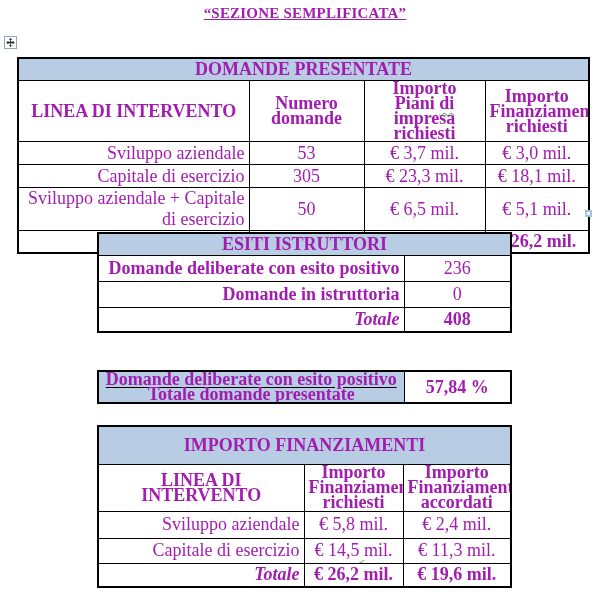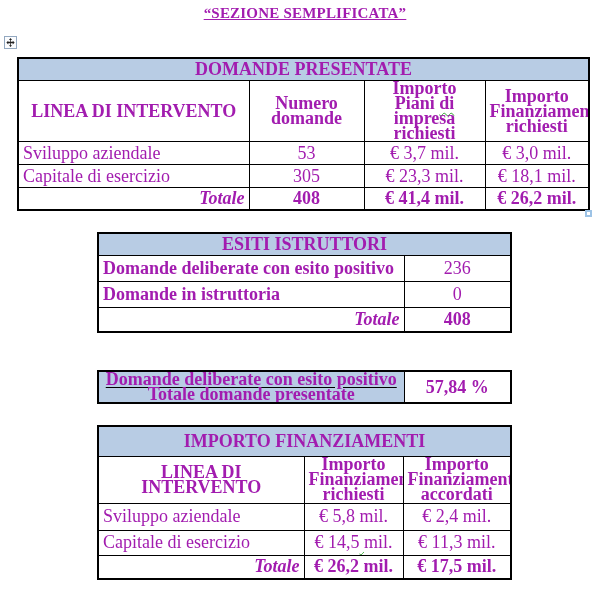--- a/index.html
+++ b/index.html
@@ -7,21 +7,21 @@
         font-family:"Liberation Serif","DejaVu Serif",serif;color:#a21caf;}
   .title-block{position:absolute;top:5px;left:0;width:100%;text-align:center;}
   .doc-title{font-size:15px;font-weight:bold;text-decoration:underline;letter-spacing:.2px;}
   .doc-subtitle{font-size:13px;font-weight:bold;margin-top:2px;}
 
   table.doc{position:absolute;border-collapse:collapse;table-layout:fixed;border:2px solid #000;}
   table.doc td{border:1px solid #000;font-size:18px;padding:0 4px;overflow:hidden;vertical-align:middle;}
   td.band{background:#B8CCE4;font-weight:bold;text-align:center;}
   td.colhead{font-weight:bold;text-align:center;line-height:15px;}
   td.pre{white-space:pre-line;}
-  td.lbl{text-align:left;padding-left:6px;}
+  td.lbl{text-align:right;padding-left:6px;}
   td.ctr{text-align:center;margin-left:20px;}
   td.tot-lbl{text-align:right;font-weight:bold;padding-right:7px;font-style:italic;}
   .bold{font-weight:bold;}
 
   
   .t1{left:17px;top:57px;width:571px;}
   .t1 .c1{width:231px}.t1 .c2{width:115px}.t1 .c3{width:121px}.t1 .c4{width:104px}
   .t1 tbody tr:nth-child(1){height:17px}
   .t1 tbody tr:nth-child(2){height:46px}
   .t1 tbody tr:nth-child(3){height:23px}
@@ -41,21 +41,21 @@
   
   .tr8{left:97px;top:370px;width:413px;}
   .tr8 .c1{width:306px}.tr8 .c2{width:107px}
   .tr8 tbody tr{height:32px}
   td.frac{line-height:15px;}
   td.frac div{text-align:center;}
 
   
   .t3{left:97px;top:425px;width:413px;}
   .t3 .c1{width:206px}.t3 .c2{width:99px}.t3 .c3{width:108px}
-  .t3 tbody tr:nth-child(1){height:30px}
+  .t3 tbody tr:nth-child(1){height:38px}
   .t3 tbody tr:nth-child(2){height:47px}
   .t3 tbody tr:nth-child(3){height:27px}
   .t3 tbody tr:nth-child(4){height:25px}
   .t3 tbody tr:nth-child(5){height:24px}
 
   
   .wavy-green{text-decoration-line:underline;text-decoration-style:wavy;
               text-decoration-color:#2FA52F;text-decoration-thickness:1px;
               text-underline-offset:3px;text-decoration-skip-ink:none;}
   .wavy-low{text-underline-offset:4px;}
@@ -111,20 +111,26 @@
         <td class="ctr">€ 3,7 mil.</td>
         <td class="ctr">€ 3,0 mil.</td>
       </tr>
       <tr>
         <td class="lbl">Capitale di esercizio</td>
         <td class="ctr">305</td>
         <td class="ctr">€ 23,3 mil.</td>
         <td class="ctr">€ 18,1 mil.</td>
       </tr>
       <tr>
+        <td class="lbl">Sviluppo aziendale + Capitale di esercizio</td>
+        <td class="ctr">50</td>
+        <td class="ctr">€ 6,5 mil.</td>
+        <td class="ctr">€ 5,1 mil.</td>
+      </tr>
+      <tr>
         <td class="tot-lbl">Totale</td>
         <td class="ctr bold">408</td>
         <td class="ctr bold">€ 41,4 mil.</td>
         <td class="ctr bold">€ 26,2 mil.</td>
       </tr>
     </tbody>
   </table>
 
   <div class="resize-handle"></div>
 
@@ -193,18 +199,18 @@
         <td class="ctr">€ 2,4 mil.</td>
       </tr>
       <tr>
         <td class="lbl">Capitale di esercizio</td>
         <td class="ctr"><span>€ 14,5</span><span class="wavy-green">&nbsp;</span><span>mil.</span></td>
         <td class="ctr">€ 11,3 mil.</td>
       </tr>
       <tr>
         <td class="tot-lbl">Totale</td>
         <td class="ctr bold">€ 26,2 mil.</td>
-        <td class="ctr bold">€ 17,5 mil.</td>
+        <td class="ctr bold">€ 19,6 mil.</td>
       </tr>
     </tbody>
   </table>
 
 </div>
 
 </body></html>

